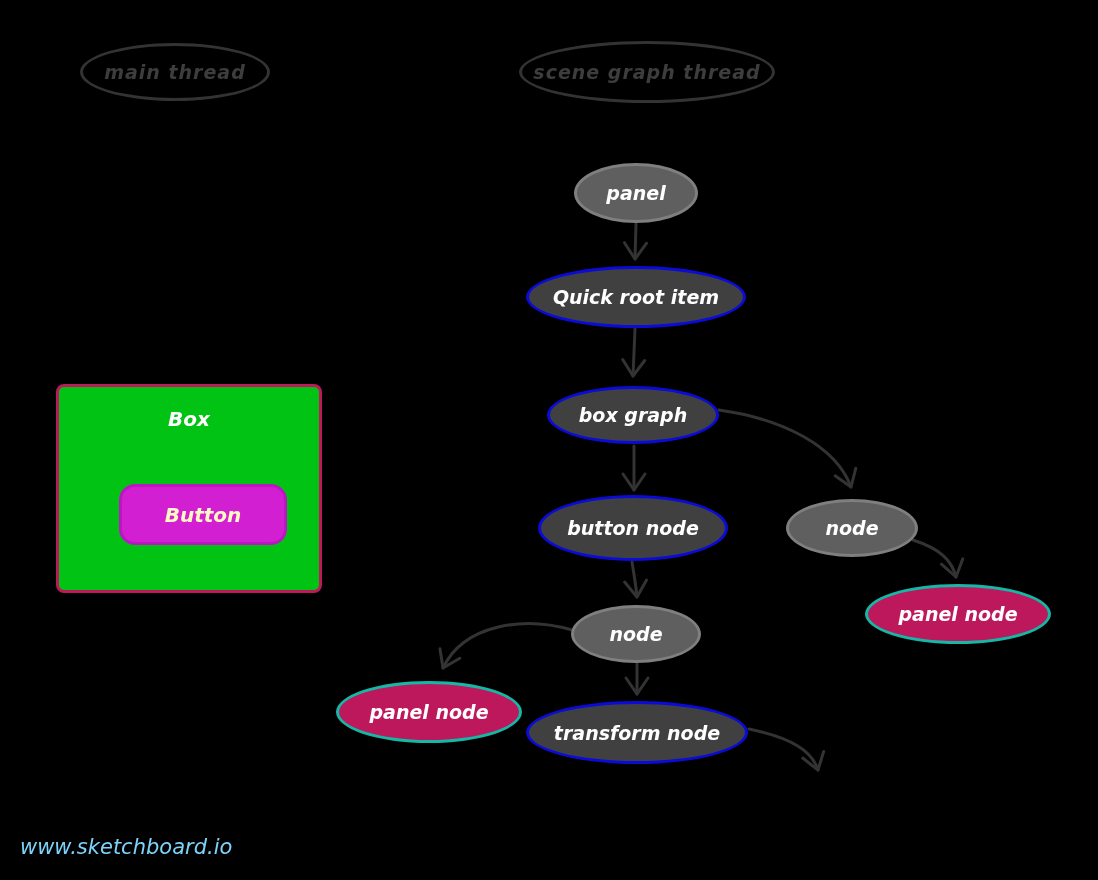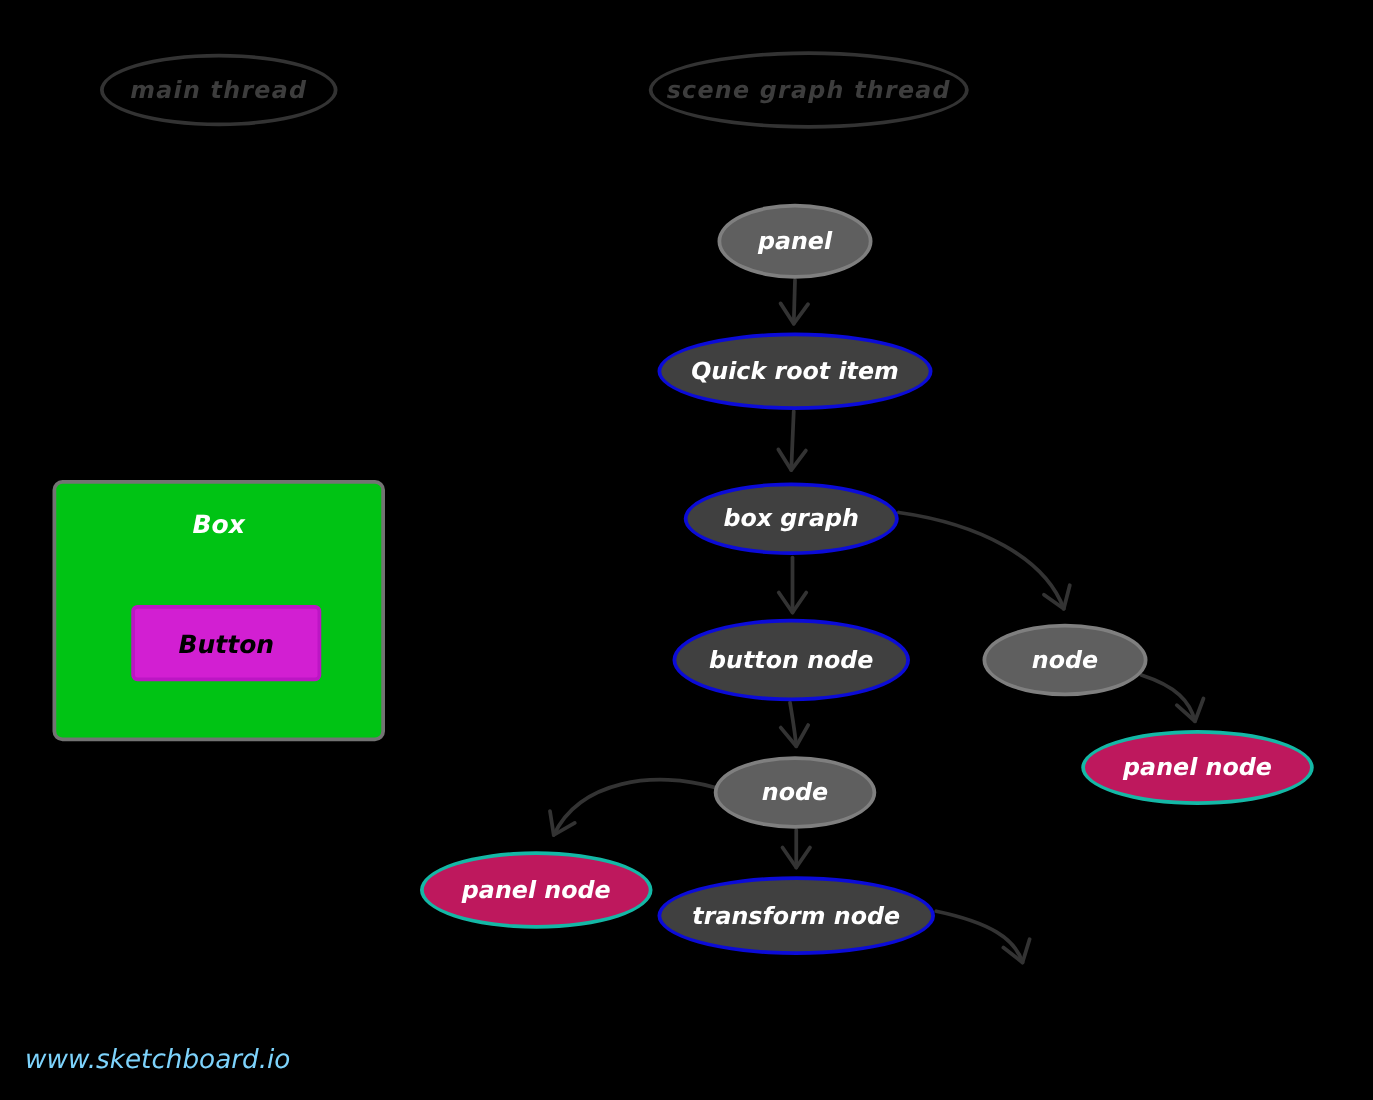--- a/index.html
+++ b/index.html
@@ -34,32 +34,32 @@
   .n-boxnode   {left:547px;top:386px;width:172px;height:58px;}
   .n-buttonnode{left:538px;top:495px;width:190px;height:66px;align-items:center;}
   .n-noderight {left:786px;top:499px;width:132px;height:58px;}
   .n-panelright{left:865px;top:584px;width:186px;height:60px;}
   .n-nodemiddle{left:571px;top:605px;width:130px;height:58px;}
   .n-panelleft {left:336px;top:681px;width:186px;height:62px;}
   .n-transform {left:526px;top:701px;width:222px;height:63px;}
   .n-textnode  {left:732px;top:778px;width:170px;height:60px;}
 
   .green-box{
-    position:absolute;left:42px;top:384px;width:266px;height:209px;
-    background:#00c314;border:3px solid #737373;border-radius:8px;padding-left:29px;
+    position:absolute;left:56px;top:384px;width:266px;height:209px;
+    background:#00c314;border:3px solid #be185d;border-radius:8px;padding-left:29px;
   }
   .green-box .box-label{
     position:absolute;left:0;top:20px;width:100%;text-align:center;
     color:#ffffff;font-weight:bold;font-size:20px;
   }
   .magenta-button{
-    position:absolute;left:60px;top:97px;width:152px;height:61px;
-    background:#d21fd2;border:3px solid #bc16c4;border-radius:5px;
+    position:absolute;left:60px;top:97px;width:168px;height:61px;
+    background:#d21fd2;border:3px solid #bc16c4;border-radius:16px;
     display:flex;align-items:center;justify-content:center;
-    color:#000000;font-weight:bold;font-size:20px;
+    color:#fef9c3;font-weight:bold;font-size:20px;
   }
   .watermark{
     position:absolute;left:20px;top:835px;
     color:#7dd3fc;font-size:21px;font-weight:normal;
   }
 </style>
 </head>
 <body>
 
 <div class="stage">

